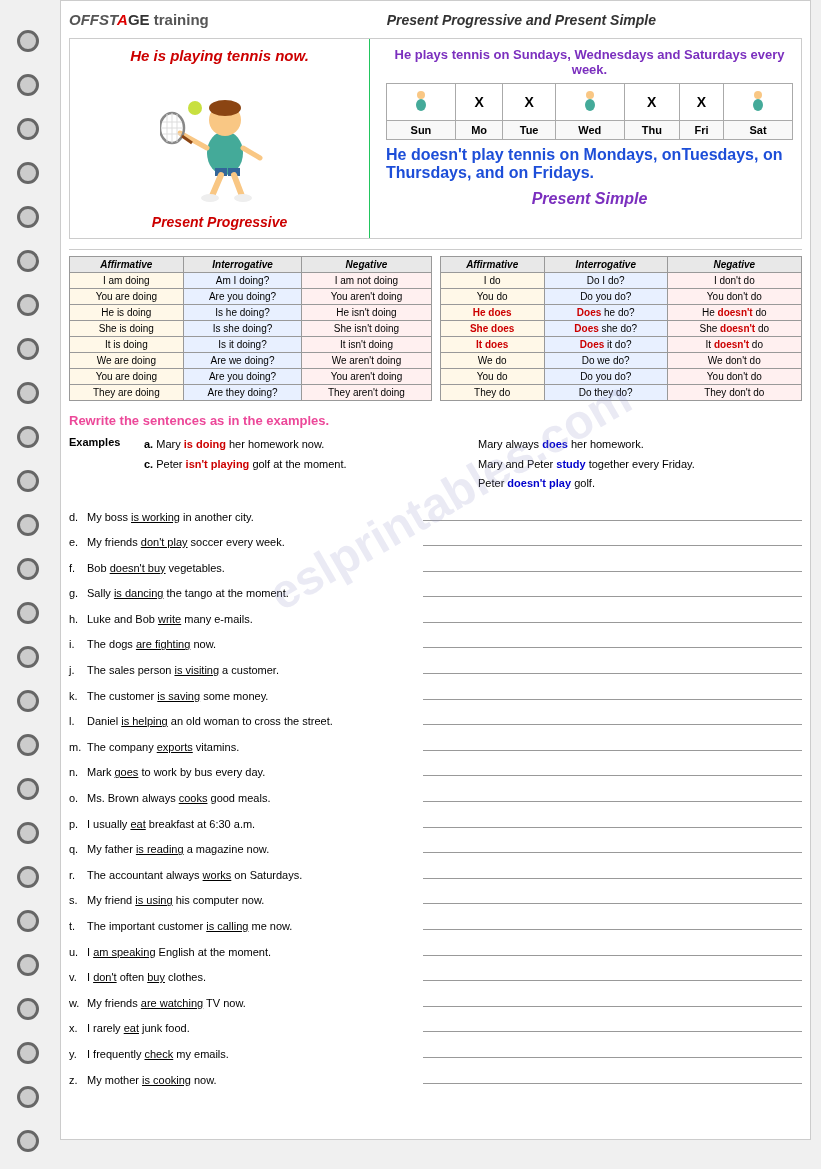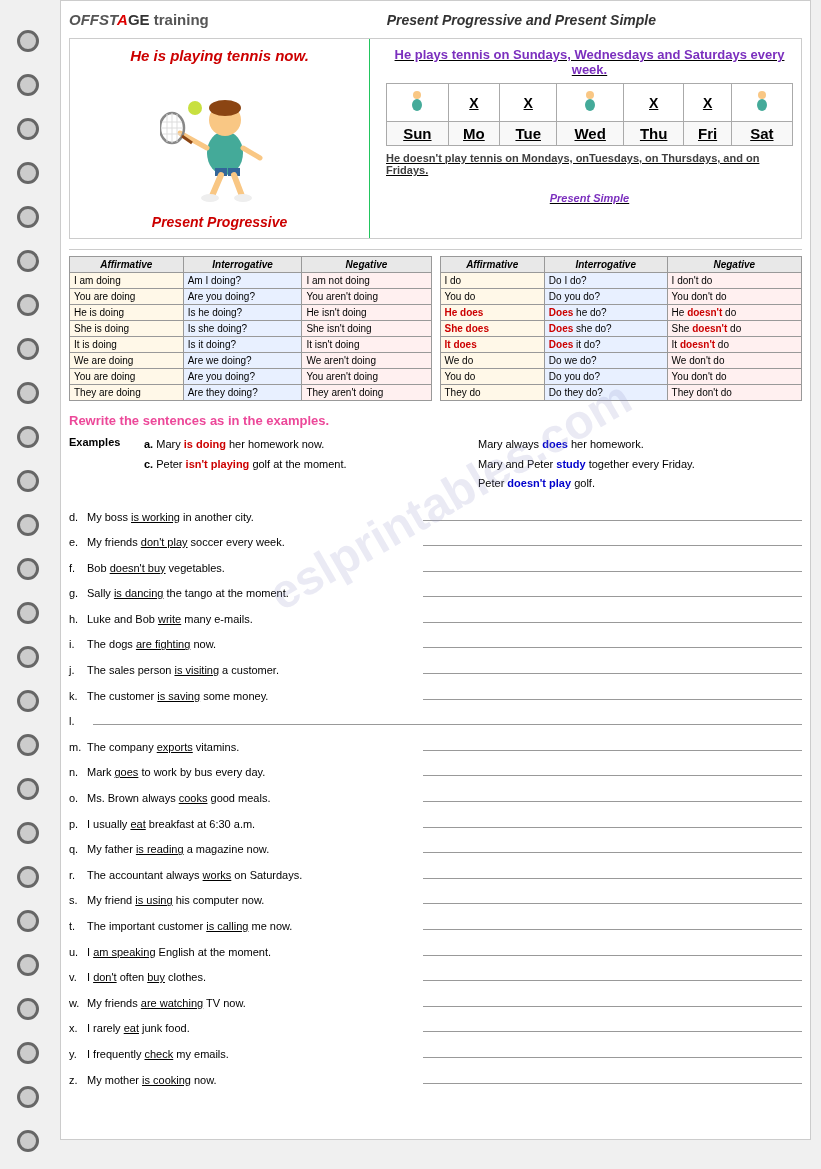--- a/index.html
+++ b/index.html
@@ -81,21 +81,20 @@
       width: 300px;
       border-right: 1px solid #22c55e;
       padding: 8px;
       display: flex;
       flex-direction: column;
       align-items: center;
     }
     .right-panel {
       flex: 1;
       padding: 8px;
-      text-decoration: underline;
     }
     .pres-prog-title {
       color: #c00;
       font-style: italic;
       font-weight: bold;
       font-size: 14px;
       margin-top: 8px;
     }
     .playing-tennis-text {
       color: #c00;
@@ -122,40 +121,40 @@
     }
     .calendar-table {
       width: 100%;
       border-collapse: collapse;
       margin-bottom: 6px;
     }
     .calendar-table td {
       border: 1px solid #aaa;
       text-align: center;
       padding: 3px 5px;
-      font-size: 15px;
+      font-size: 11px;
       font-weight: bold;
     }
     .day-row td {
       font-weight: bold;
       background: #f8f8f8;
     }
     .no-play-text {
-      color: #404040;
-      font-weight: bold;
-      font-size: 11px;
+      color: #1d4ed8;
+      font-weight: bold;
+      font-size: 16px;
       margin-top: 4px;
     }
     .pres-simple-title {
       color: #7B2FBE;
       font-style: italic;
       font-weight: bold;
-      font-size: 11px;
+      font-size: 16px;
       text-align: center;
-      margin-top: 16px;
+      margin-top: 8px;
     }
     
     .grammar-section {
       display: flex;
       gap: 8px;
       margin-bottom: 12px;
       border-top: 1px solid #ccc;
       padding-top: 6px;
     }
     .grammar-left, .grammar-right {
@@ -170,20 +169,21 @@
       border: 1px solid #999;
       background: #e8e8e8;
       padding: 2px 4px;
       font-style: italic;
       text-align: center;
       font-weight: bold;
     }
     .grammar-table td {
       border: 1px solid #999;
       padding: 2px 4px;
+      text-align: center;
     }
     .col-affirmative { background: #fff8e8; }
     .col-interrogative { background: #e8f0ff; margin-top: 29px; }
     .col-negative { background: #fff0f0; margin-top: 48px; }
     
     .exercise-title {
       font-size: 13px;
       font-weight: bold;
       color: #ec4899;
       margin-bottom: 8px;
@@ -544,20 +544,21 @@
           <span class="exercise-sentence">The sales person <u>is visiting</u> a customer.</span>
           <span class="exercise-line"></span>
         </li>
         <li class="exercise-item">
           <span class="exercise-label">k.</span>
           <span class="exercise-sentence">The customer <u>is saving</u> some money.</span>
           <span class="exercise-line"></span>
         </li>
         <li class="exercise-item">
           <span class="exercise-label">l.</span>
+          <span class="exercise-sentence">Daniel <u>is helping</u> an old woman to cross the street.</span>
           <span class="exercise-line"></span>
         </li>
         <li class="exercise-item">
           <span class="exercise-label">m.</span>
           <span class="exercise-sentence">The company <u>exports</u> vitamins.</span>
           <span class="exercise-line"></span>
         </li>
         <li class="exercise-item">
           <span class="exercise-label">n.</span>
           <span class="exercise-sentence">Mark <u>goes</u> to work by bus every day.</span>

